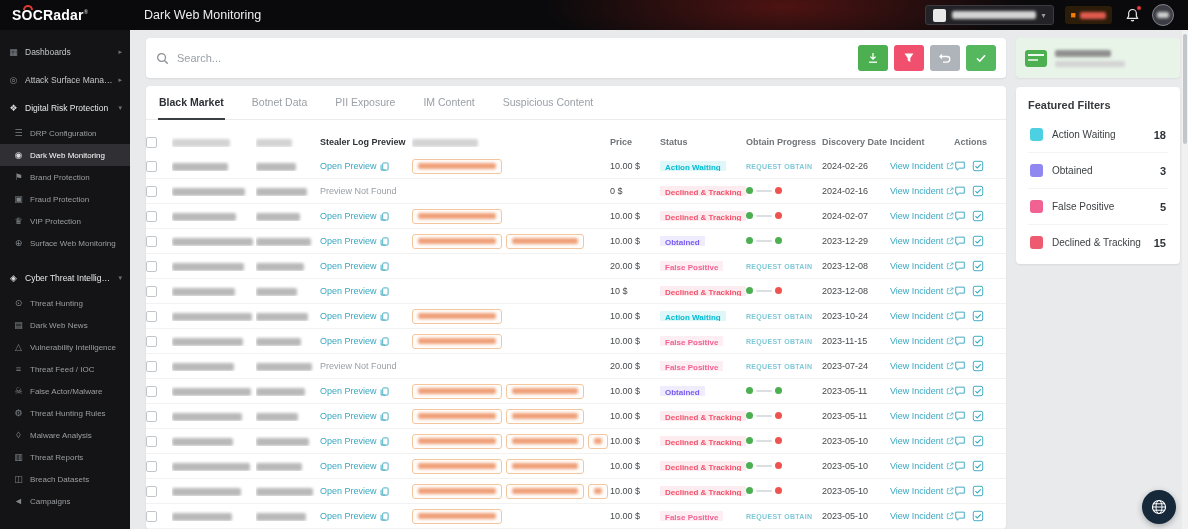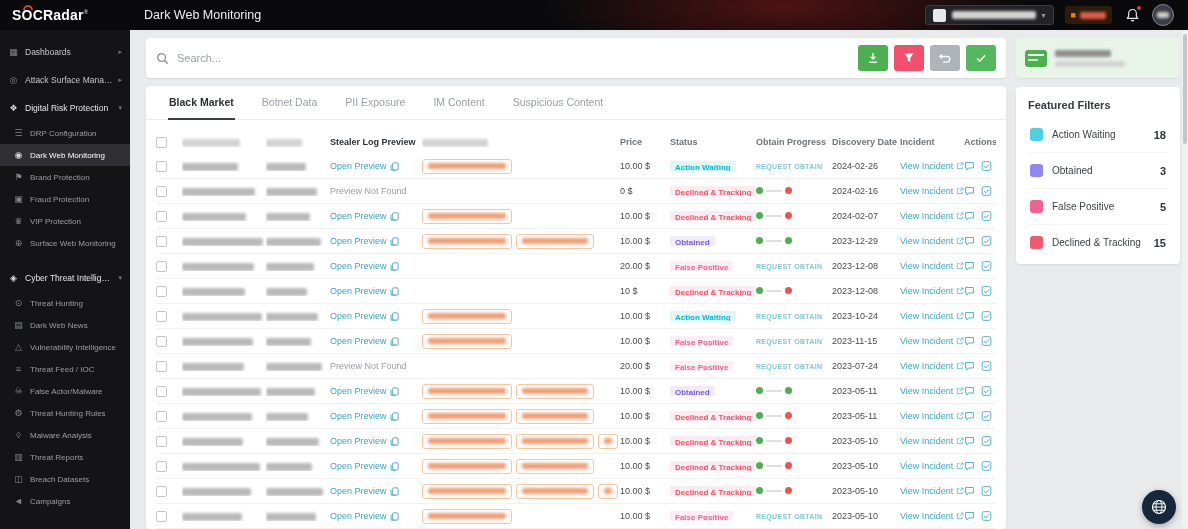--- a/index.html
+++ b/index.html
@@ -57,24 +57,24 @@
 .search-input{border:none;outline:none;font-size:11px;color:#444;width:300px;background:transparent}
 .search-input::placeholder{color:#9aa0a6}
 .datefilter{display:flex;align-items:center;gap:8px;border:1px solid #dcdfe2;border-radius:3px;height:26px;padding:0 8px;width:150px;color:#8a9097;font-size:10.5px;cursor:pointer}
 .datefilter .cal{margin-left:auto;display:flex;align-items:center}
 .datefilter .x{color:#9aa0a6;font-size:10px;cursor:pointer}
 .tb-btns{display:flex;gap:6px;margin-left:10px}
 .tb-btn{width:30px;height:26px;border:none;border-radius:3px;color:#fff;display:flex;align-items:center;justify-content:center;cursor:pointer;font-size:12px}
 
 
 .content{height:482px;overflow:hidden;display:flex;flex-direction:column}
-.tabs{display:flex;gap:26px;padding:0 22px;border-bottom:1px solid #ececec;flex:none}
+.tabs{display:flex;gap:26px;padding:0 12px;border-bottom:1px solid #ececec;flex:none}
 .tab{padding:10px 1px;font-size:10.5px;color:#9aa0a6;cursor:pointer;border-bottom:2px solid transparent;margin-bottom:-1px;white-space:nowrap}
 .tab.active{color:#2b2f33;font-weight:bold;border-bottom-color:#3a3f44}
-.tablewrap{padding:10px 10px 0;overflow:hidden}
+.tablewrap{padding:10px 0 0;overflow:hidden}
 .grid-row{display:grid;grid-template-columns:26px 84px 64px 92px 198px 50px 86px 76px 68px 64px 1fr;align-items:center}
 .thead{height:24px;font-size:9px;color:#6f7478;font-weight:bold}
 .trow{height:25px;border-bottom:1px solid #f2f2f2;font-size:9px;color:#46494c}
 .cell{overflow:hidden;white-space:nowrap;padding-right:4px}
 .cb{width:11px;height:11px;border:1.5px solid #c2c6ca;border-radius:2px;display:inline-block;vertical-align:middle;cursor:pointer;background:#fff}
 .lnk{color:#3aa7c0;cursor:pointer;display:inline-flex;align-items:center;gap:3px;font-size:9px;text-decoration:none}
 .nf{color:#9aa0a6;font-size:9px}
 .pill{display:inline-flex;align-items:center;justify-content:center;height:15px;min-width:18px;padding:0 5px;border:1px solid #f2c7a0;border-radius:3px;background:#fffdfb;margin-right:4px;vertical-align:middle}
 .pill .pblur{height:6px;background:#ef9f77;border-radius:2px;filter:blur(1.5px);display:inline-block}
 .badge{font-size:8px;padding:2.5px 5px;border-radius:2px;font-weight:bold;white-space:nowrap}

